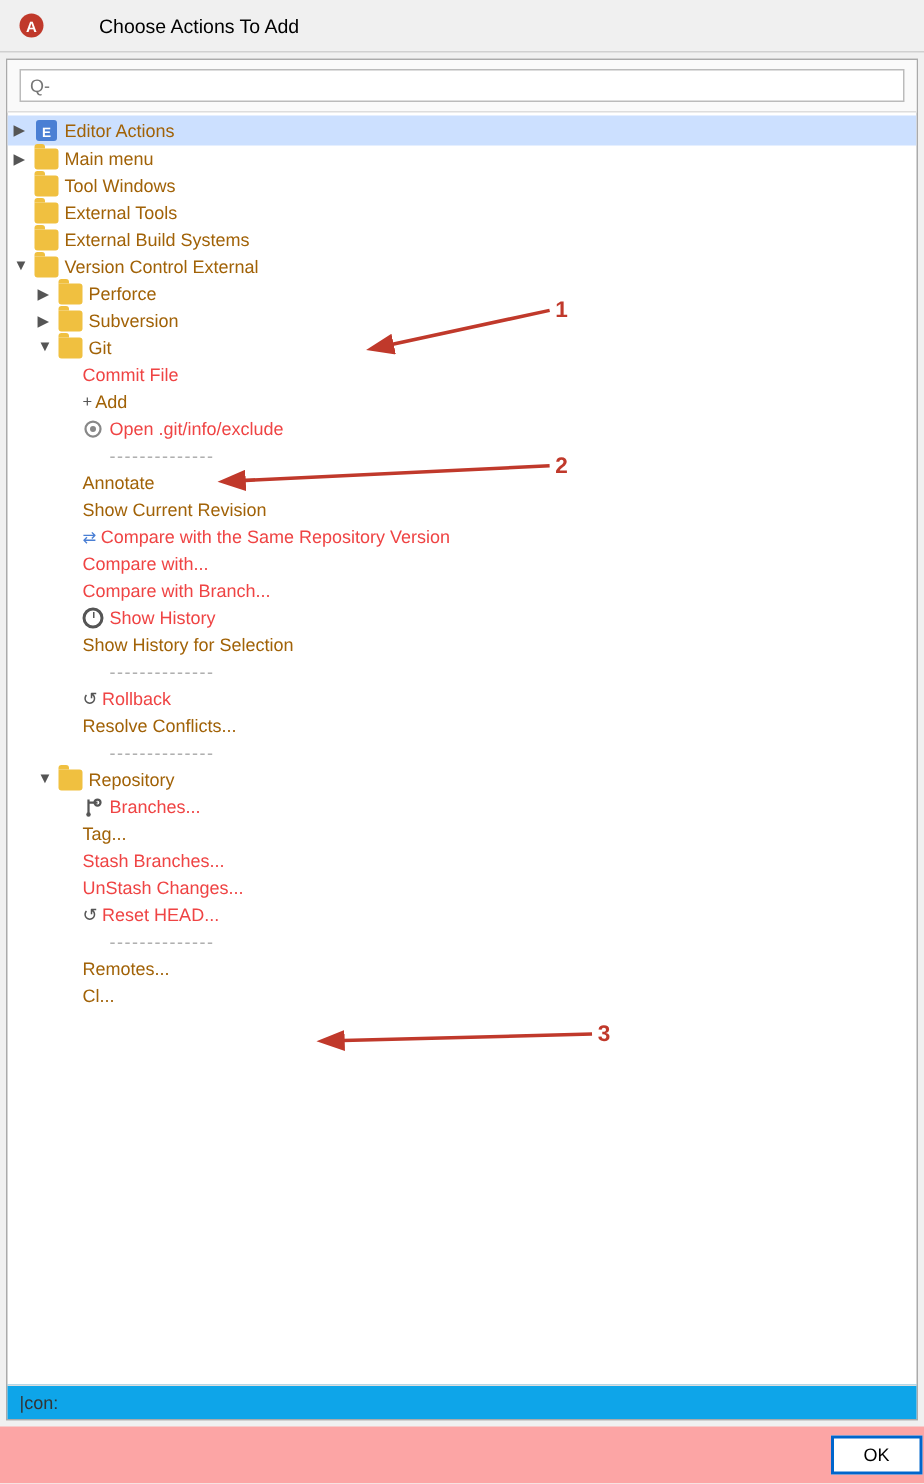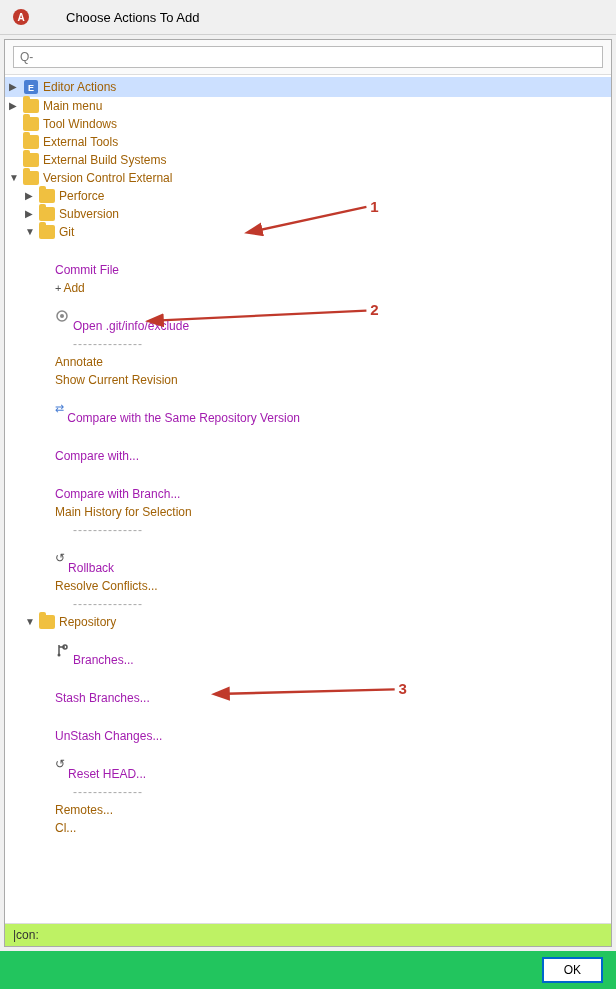--- a/index.html
+++ b/index.html
@@ -111,49 +111,48 @@
       width: 16px;
       height: 16px;
       margin-right: 4px;
       flex-shrink: 0;
     }
     .item-label {
       font-size: 12px;
       color: #a16207;
     }
     .item-label-blue {
-      color: #a21caf;
-      margin-top: 20px;
+      color: #ef4444;
     }
     .separator {
       padding: 2px 4px 2px 68px;
       color: #aaa;
       font-size: 12px;
       letter-spacing: 1px;
     }
     .relative-container {
       position: relative;
       flex: 1;
       display: flex;
       flex-direction: column;
     }
     .bottom-bar {
       border-top: 1px solid #ddd;
       padding: 4px 8px;
-      background: #bef264;
+      background: #0ea5e9;
       font-size: 12px;
       color: #333;
       display: flex;
       align-items: flex-end;
     }
     .footer {
-      padding: 6px 13px;
+      padding: 6px 1px;
       display: flex;
       justify-content: flex-end;
-      background: #22c55e;
+      background: #fca5a5;
     }
     .ok-button {
       padding: 4px 20px;
       background: #fff;
       border: 2px solid #0066cc;
       font-size: 12px;
       cursor: pointer;
       color: #000;
     }
 
@@ -344,24 +343,29 @@
       <div class="tree-item indent-2">
         <span class="chevron-spacer"></span>
         <span class="item-label item-label-blue">Compare with...</span>
       </div>
 
       <div class="tree-item indent-2">
         <span class="chevron-spacer"></span>
         <span class="item-label item-label-blue">Compare with Branch...</span>
       </div>
 
-
-      <div class="tree-item indent-2">
-        <span class="chevron-spacer"></span>
-        <span class="item-label">Main History for Selection</span>
+      <div class="tree-item indent-2">
+        <span class="chevron-spacer"></span>
+        <span class="clock-icon-small"></span>
+        <span class="item-label item-label-blue">Show History</span>
+      </div>
+
+      <div class="tree-item indent-2">
+        <span class="chevron-spacer"></span>
+        <span class="item-label">Show History for Selection</span>
       </div>
 
       <div class="separator">--------------</div>
 
       <div class="tree-item indent-2">
         <span class="chevron-spacer"></span>
         <span class="rollback-icon">↺</span>
         <span class="item-label item-label-blue">Rollback</span>
       </div>
 
@@ -384,20 +388,24 @@
           <svg width="14" height="14" viewBox="0 0 14 14">
               <line x1="4" y1="2" x2="4" y2="12" stroke="#555" stroke-width="1.5"></line>
               <line x1="4" y1="4" x2="10" y2="4" stroke="#555" stroke-width="1.5"></line>
               <circle cx="10" cy="4" r="2" fill="none" stroke="#555" stroke-width="1.5"></circle>
               <circle cx="4" cy="12" r="1.5" fill="#555"></circle>
             </svg>
         </span>
         <span class="item-label item-label-blue">Branches...</span>
       </div>
 
+      <div class="tree-item indent-2">
+        <span class="chevron-spacer"></span>
+        <span class="item-label">Tag...</span>
+      </div>
 
 
       <div class="tree-item indent-2">
         <span class="chevron-spacer"></span>
         <span class="item-label item-label-blue">Stash Branches...</span>
       </div>
 
       <div class="tree-item indent-2">
         <span class="chevron-spacer"></span>
         <span class="item-label item-label-blue">UnStash Changes...</span>

